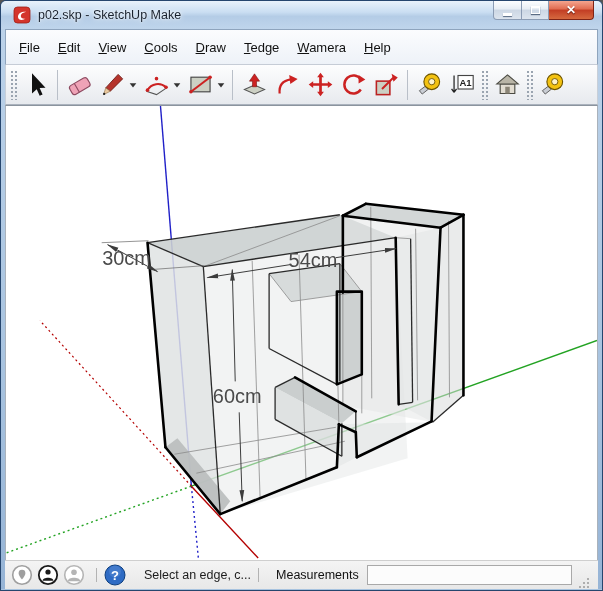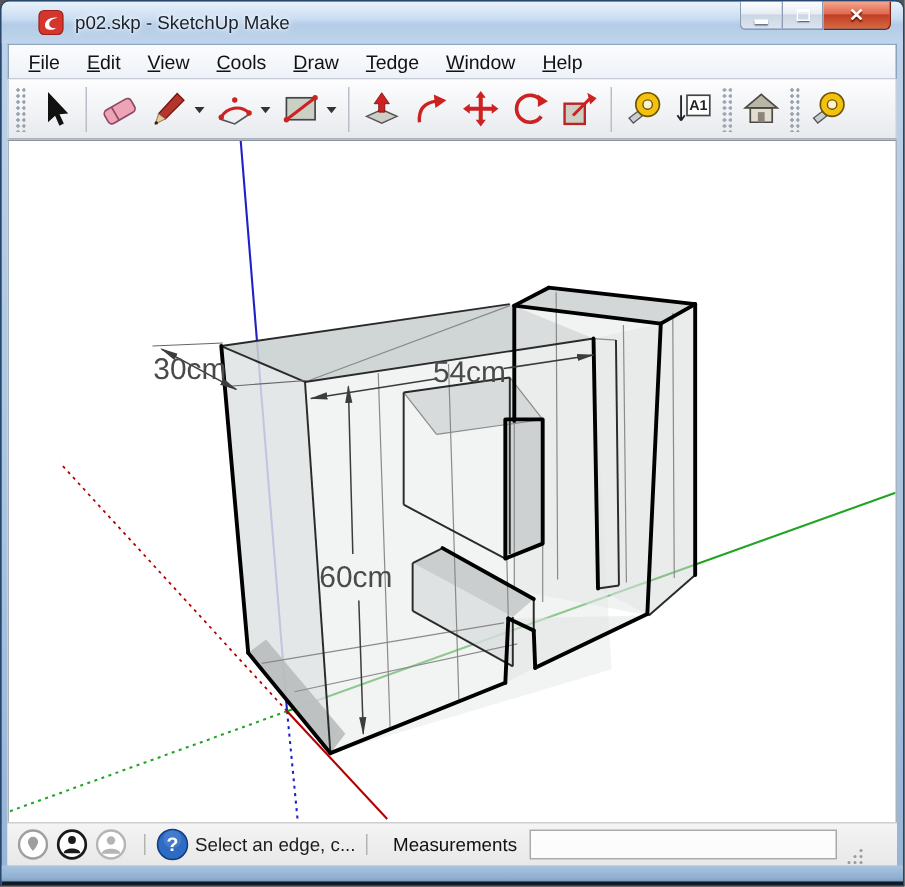--- a/index.html
+++ b/index.html
@@ -5,40 +5,40 @@
   html,body{margin:0;padding:0;background:#555;}
   *{box-sizing:border-box;}
   .window{
     position:relative;width:603px;height:591px;margin:0 auto;
     font-family:"Liberation Sans",sans-serif;
     border:1px solid #26466e;border-radius:6px 6px 0 0;
     background:linear-gradient(180deg,#bdd3ea 0%,#a9c4e0 60%,#96b4d6 100%);
     overflow:hidden;
   }
   
-  .titlebar{height:28px;display:flex;align-items:center;padding:0 22px;position:relative;
+  .titlebar{height:28px;display:flex;align-items:center;padding:0 10px;position:relative;
     background:linear-gradient(180deg,#e9f2fb 0%,#cadef2 40%,#b4cce6 55%,#bfd5ec 100%);
     border-radius:5px 5px 0 0;}
   .titlebar .logo{width:18px;height:18px;margin:0 7px 0 2px;flex:0 0 auto;}
   .title-text{font-size:12.5px;color:#18212e;text-shadow:0 0 6px #fff,0 0 2px #fff;white-space:nowrap;}
   .winbtns{position:absolute;top:0;right:8px;display:flex;}
   .winbtn{height:19px;display:flex;align-items:center;justify-content:center;
     border:1px solid #8b9cb4;border-top:none;cursor:default;
     background:linear-gradient(180deg,#fdfeff,#e7edf4 45%,#ccd7e4 50%,#dce4ee);}
   .winbtn.min{width:29px;border-radius:0 0 0 4px;}
   .winbtn.max{width:27px;border-left:none;}
   .winbtn.close{width:45px;border-left:none;border-radius:0 0 4px 0;border-color:#7e2315;
     background:linear-gradient(180deg,#f4a58f,#e06b50 45%,#c23d24 50%,#d5693f);}
   .glyph-min{width:9px;height:3px;background:#fff;box-shadow:0 1px 1px #5a6c84;margin-top:8px;}
   .glyph-max{width:9px;height:8px;border:1px solid #fff;border-top:2px solid #fff;box-shadow:0 1px 1px #5a6c84;}
   .glyph-close{color:#fff;font-size:12px;font-weight:bold;text-shadow:0 1px 1px #5c1207;line-height:1;}
   
   .content{margin:0 4px;width:593px;background:#eef1f5;}
   
-  .menubar{height:24px;display:flex;align-items:center;padding-left:4px;
+  .menubar{height:36px;display:flex;align-items:center;padding-left:4px;
     background:linear-gradient(180deg,#fbfcfe,#eef2f8);border:1px solid #8ea4bd;border-bottom:1px solid #c6ccd6;
     font-size:13px;color:#111;}
   .menuitem{padding:3px 9px;cursor:default;}
   .accel{text-decoration:underline;}
   
   .toolbar{height:40px;display:flex;align-items:center;gap:1px;
     background:linear-gradient(180deg,#fdfdfe,#e7eaee);border-bottom:1px solid #aab2bd;
     border-left:1px solid #c8cfd8;border-right:1px solid #c8cfd8;padding:0 2px;}
   .grip{width:7px;height:30px;margin:0 2px;
     background-image:radial-gradient(circle at 2px 2px,#9aa4b0 1px,transparent 1.3px);
@@ -50,21 +50,21 @@
   .tsep{width:1px;height:30px;background:#b9bfc8;margin:0 4px;}
   
   .viewport{position:relative;width:593px;height:455px;background:#fff;
     border-top:1px solid #8b949e;border-left:1px solid #aab2bb;border-right:1px solid #aab2bb;padding-left:48px;}
   .viewport svg{position:absolute;inset:0;width:100%;height:100%;}
   
   .statusbar{height:29px;display:flex;align-items:center;background:linear-gradient(180deg,#f4f4f4,#e8e8e8);
     border-top:1px solid #cfcfcf;padding:0 6px;font-size:12.5px;color:#222;}
   .sicon{width:22px;height:22px;margin-right:4px;flex:0 0 auto;}
   .ssep{width:1px;height:14px;background:#b3b3b3;margin:0 7px;}
-  .tip{white-space:nowrap;color:#1c1c1c;}
+  .tip{margin-left:14px;white-space:nowrap;color:#1c1c1c;}
   .mlabel{margin:0 8px 0 10px;white-space:nowrap;color:#111;}
   .minput{width:205px;height:20px;border:1px solid #a9a9a9;background:#fcfcfc;
     font-family:"Liberation Sans",sans-serif;font-size:12px;padding:0 4px;}
   .gripdots{margin-left:6px;width:12px;height:12px;align-self:flex-end;}
   
   .bottomframe{height:15px;background:linear-gradient(180deg,#a9c4e0 0%,#8fafd2 55%,#7b9cc2 70%,#141a24 72%,#141a24 100%);}
 </style>
 </head>
 <body>
 
@@ -91,21 +91,21 @@
 
   <div class="content">
 
     <div class="menubar">
       <span class="menuitem"><span class="accel">F</span><span>ile</span></span>
       <span class="menuitem"><span class="accel">E</span><span>dit</span></span>
       <span class="menuitem"><span class="accel">V</span><span>iew</span></span>
       <span class="menuitem"><span class="accel">C</span><span>ools</span></span>
       <span class="menuitem"><span class="accel">D</span><span>raw</span></span>
       <span class="menuitem"><span class="accel">T</span><span>edge</span></span>
-      <span class="menuitem"><span class="accel">W</span><span>indow</span></span>
+      <span class="menuitem"><span class="accel">W</span><span>amera</span></span>
       <span class="menuitem"><span class="accel">H</span><span>elp</span></span>
     </div>
 
     <div class="toolbar">
       <div class="grip"></div>
       <div class="tbtn">
         <svg viewBox="0 0 24 24">
             <path d="M8 2 L8 20 L12.2 16.2 L14.8 22 L17.4 20.8 L14.8 15.2 L20 14.8 Z" fill="#111"></path>
           </svg>
       </div>

